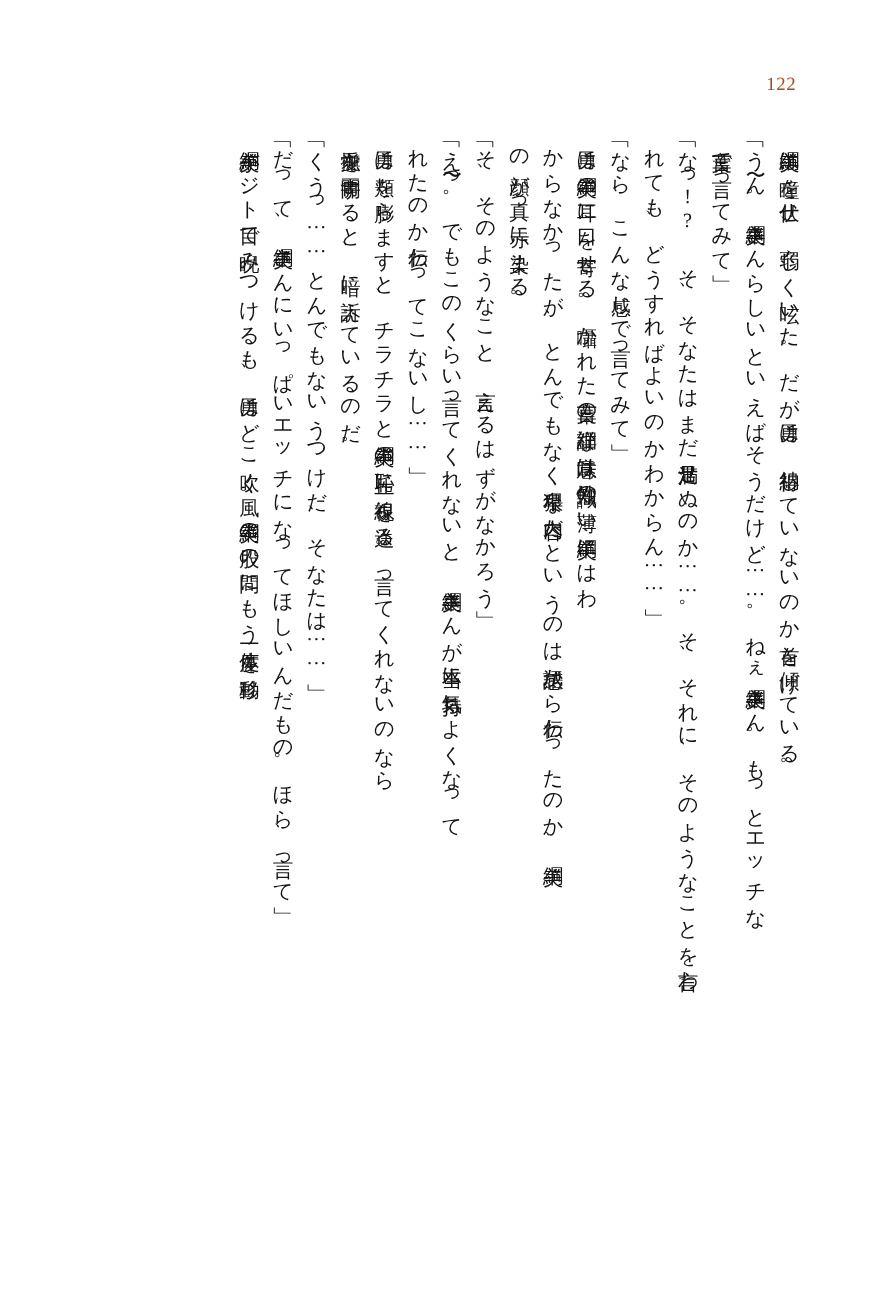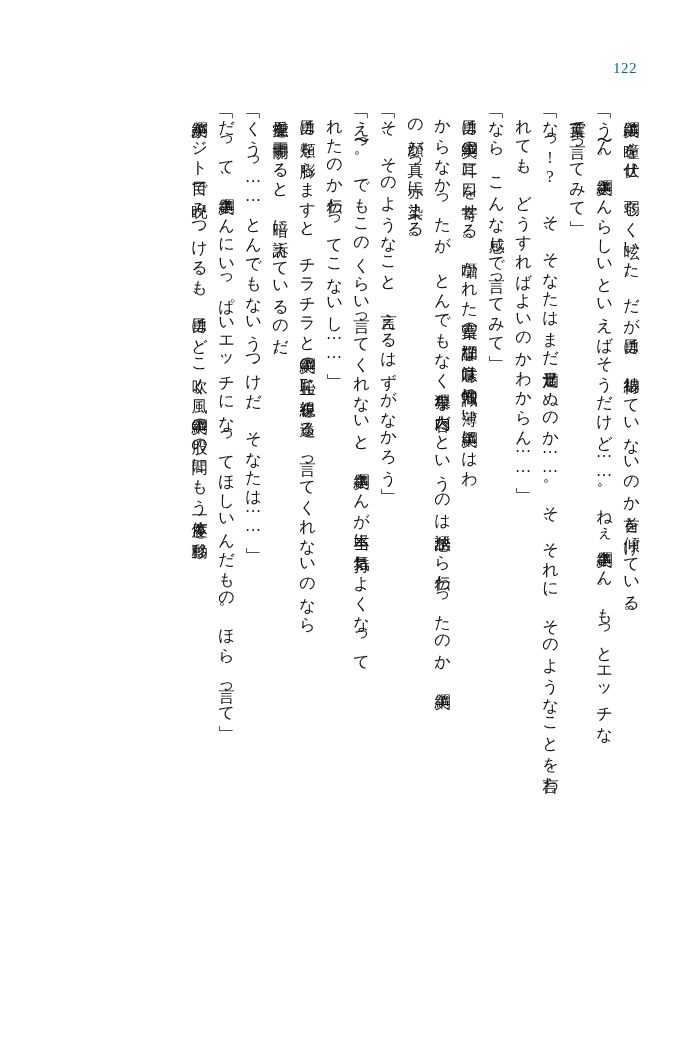--- a/index.html
+++ b/index.html
@@ -15,21 +15,21 @@
     overflow: hidden;
     font-family: "Liberation Serif", "DejaVu Serif", serif;
     color: #141414;
   }
   .page-number {
     position: absolute;
     top: 60px;
     right: 58px;
     font-size: 15px;
     letter-spacing: 0.5px;
-    color: #0369a1;
+    color: #c2410c;
     font-family: "Liberation Serif", "DejaVu Serif", serif;
   }
   .text-block {
     position: absolute;
     top: 108px;
     right: 56px;
     left: 56px;
     bottom: 58px;
     display: flex;
     flex-direction: row-reverse;

